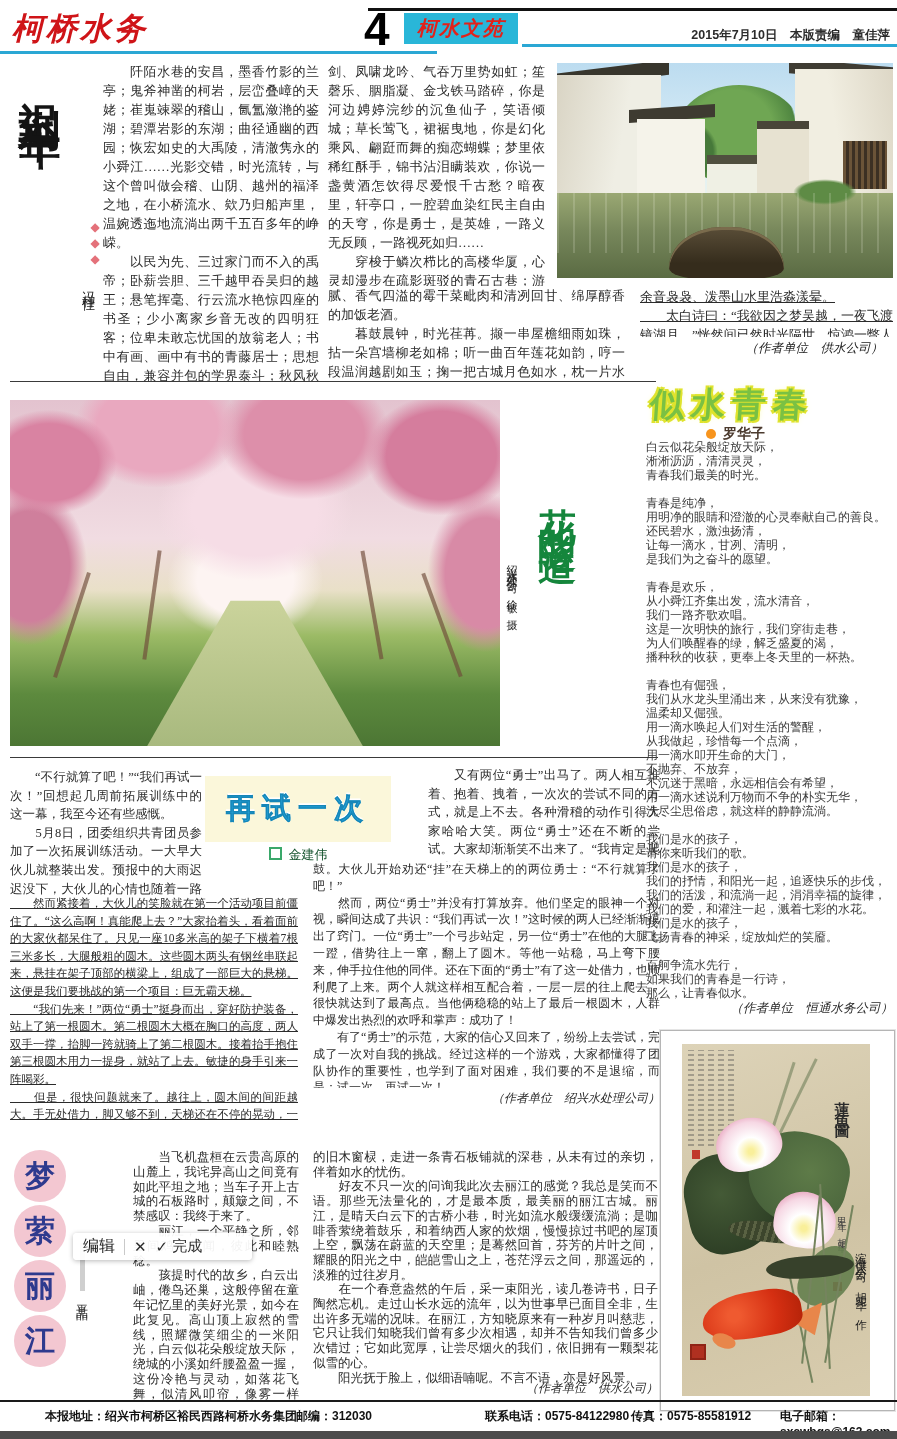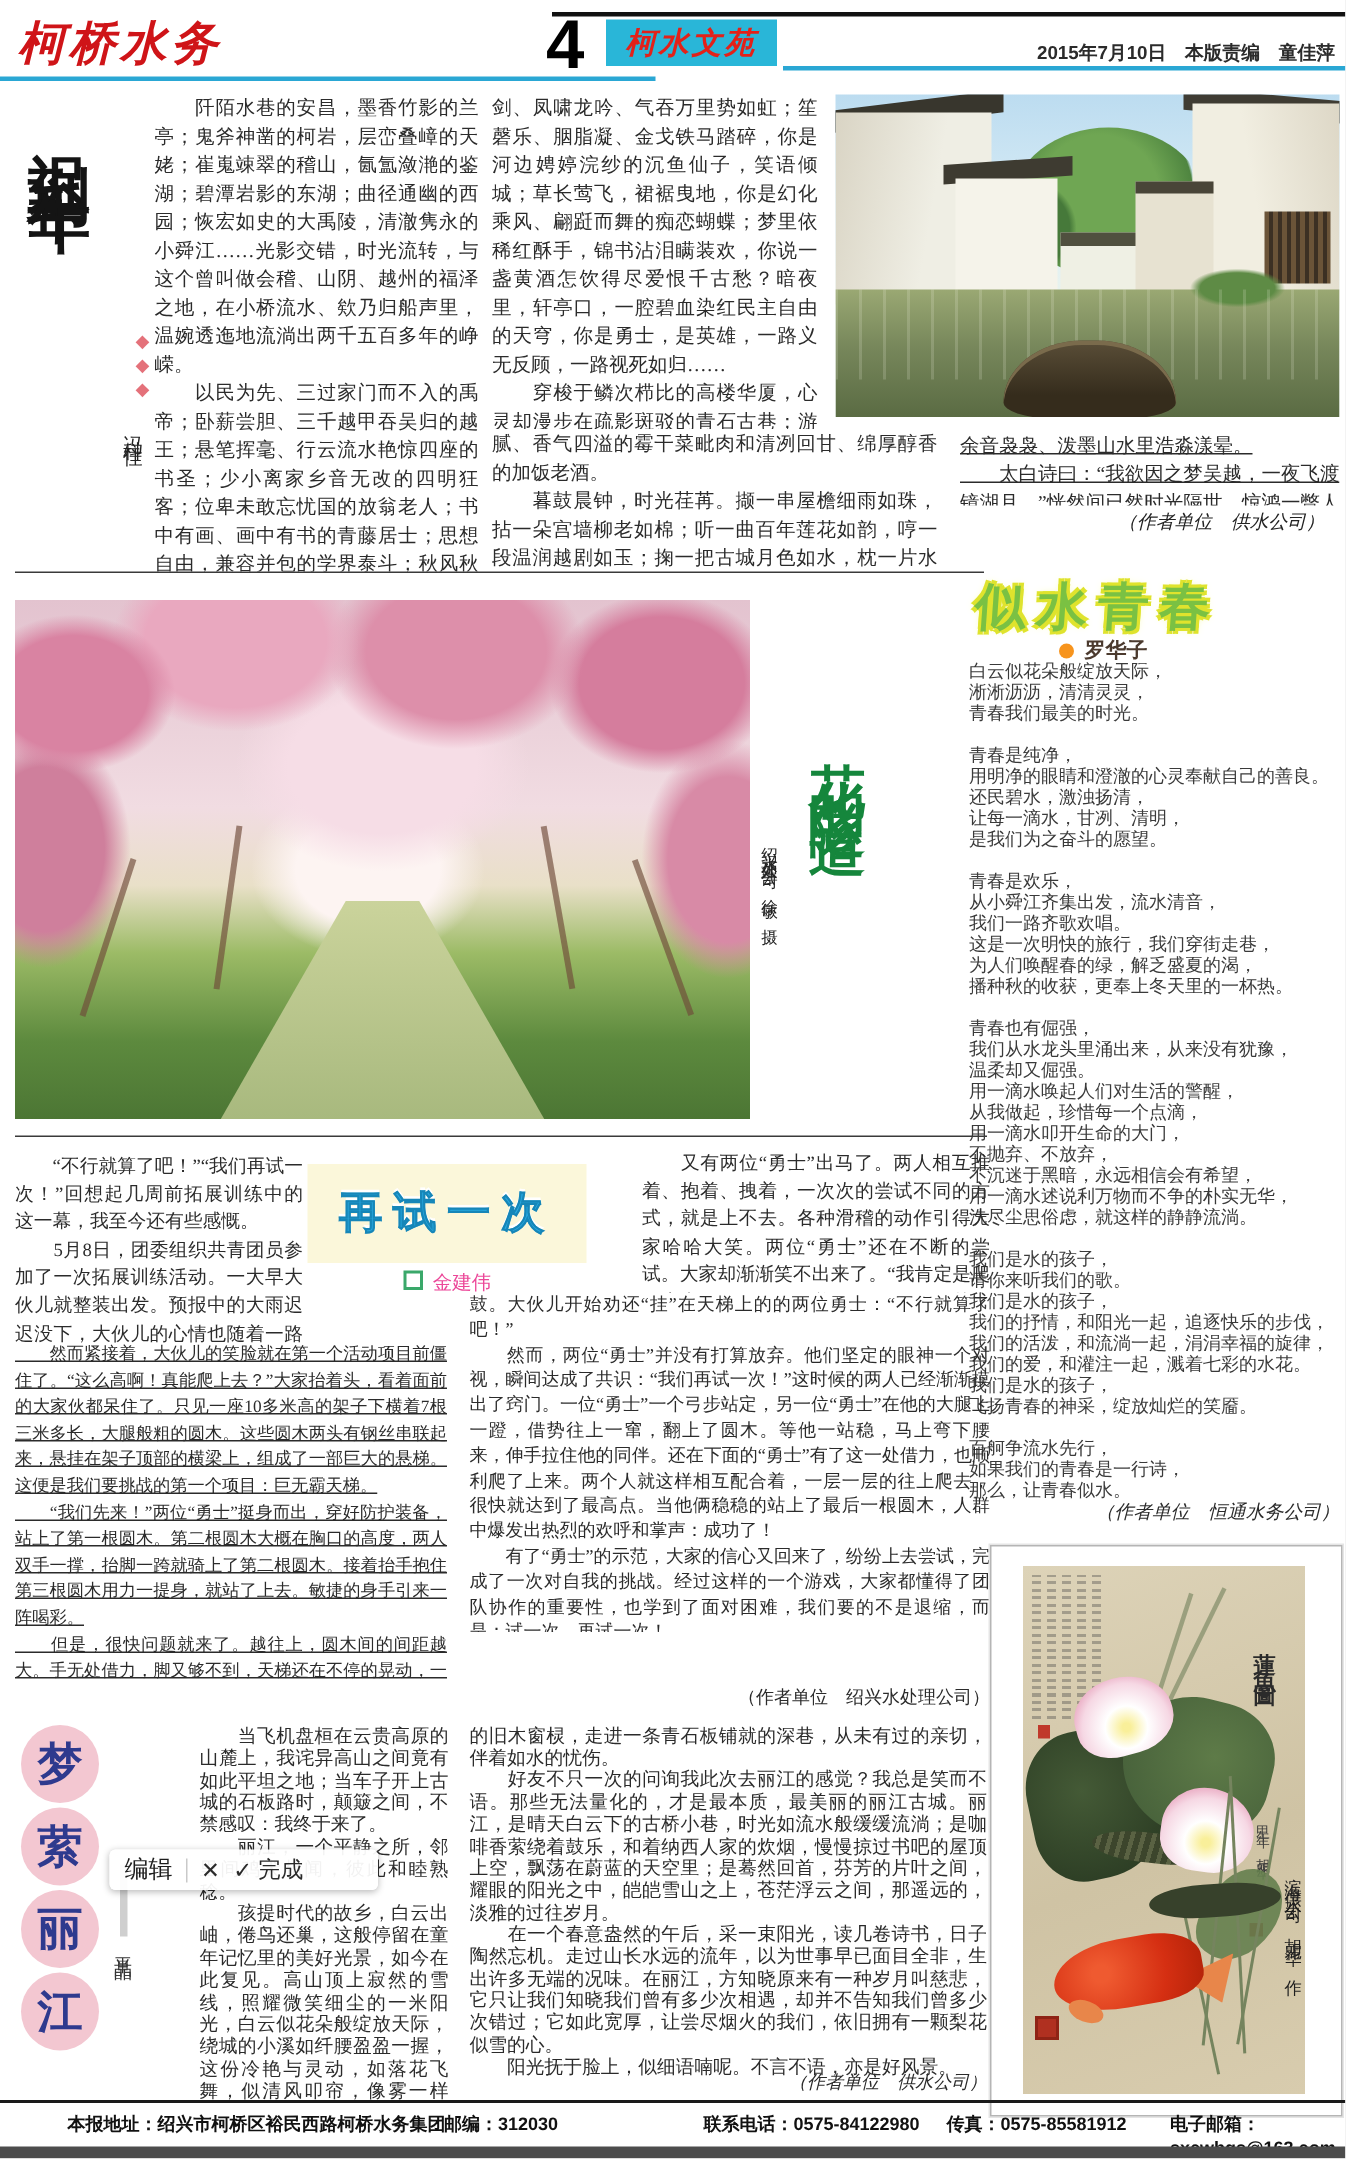--- a/index.html
+++ b/index.html
@@ -84,26 +84,26 @@
   .dot{width:10px;height:10px;border-radius:50%;background:#f7941d;display:inline-block;margin-right:7px;}
   .poem-lines{left:646px;top:440px;width:252px;}
   .poem-line{font-size:12px;line-height:14px;min-height:14px;color:#3a3a3a;}
   .poem-credit{left:646px;top:1000px;width:247px;text-align:right;font-size:12.5px;font-style:italic;}
 
   
   .r-col1{left:10px;top:768px;width:192px;height:132px;font-size:12.5px;line-height:18.6px;}
   .r-inset{left:205px;top:776px;width:186px;height:66px;background:#fbf7da;display:flex;align-items:center;justify-content:center;}
   .r-inset span{font-size:29px;font-weight:900;font-family:"Liberation Sans",sans-serif;color:#27a9e0;letter-spacing:7px;
      -webkit-text-stroke:.5px #1686b8;text-shadow:0 -2px 0 #ffffff;}
-  .r-byline{left:205px;top:846px;width:186px;text-align:center;font-size:13px;color:#ec4899;}
+  .r-byline{left:205px;top:846px;width:186px;text-align:center;font-size:13px;color:#14532d;}
   .sq{display:inline-block;width:9px;height:9px;border:2px solid #3aa86a;margin-right:7px;vertical-align:-1px;}
   .r-colB1{left:428px;top:766px;width:232px;height:96px;font-size:12.5px;line-height:18.6px;}
   .r-colB2{left:313px;top:861px;width:347px;height:227px;font-size:12px;line-height:16.8px;}
   .r-colA2{left:10px;top:895px;width:288px;height:226px;font-size:11.5px;line-height:17.6px;text-decoration:underline;}
-  .r-credit{left:430px;top:1123px;width:230px;text-align:right;font-size:12px;}
+  .r-credit{left:430px;top:1090px;width:230px;text-align:right;font-size:12px;font-style:italic;}
 
   
   .lj-circle{width:52px;height:52px;border-radius:50%;background:#f3c7d1;display:flex;align-items:center;justify-content:center;left:14px;}
   .lj-circle span{font-size:30px;font-weight:bold;color:#2e3a8e;}
   .lj-c1{top:1150px;} .lj-c2{top:1205px;} .lj-c3{top:1260px;} .lj-c4{top:1315px;}
   .lj-bar{left:80px;top:1243px;width:5px;height:48px;background:#cfcfcf;}
   .lj-author{left:73px;top:1295px;font-size:12px;letter-spacing:2px;color:#333;}
   .lj-colA{left:133px;top:1150px;width:166px;height:250px;font-size:12.5px;line-height:14.8px;}
   .lj-colB{left:313px;top:1150px;width:345px;height:240px;font-size:12.5px;line-height:14.7px;}
   .lj-credit{left:428px;top:1380px;width:230px;text-align:right;font-size:12px;font-style:italic;}
@@ -154,21 +154,21 @@
      box-shadow:0 1px 5px rgba(0,0,0,.28);display:flex;align-items:center;gap:9px;padding:0 10px;
      font-family:"Liberation Sans",sans-serif;z-index:50;}
   .tb-label{font-size:16px;color:#1d1d1d;}
   .tb-div{width:1px;height:16px;background:#c9c9c9;}
   .tb-btn{font-size:15px;color:#2b2b2b;cursor:pointer;display:flex;align-items:center;gap:4px;background:none;border:none;padding:0;font-family:inherit;}
   .tb-check{font-size:15px;}
 
   
   .foot-rule{left:0;top:1400px;width:897px;height:2px;background:#1a1a1a;}
   .foot-text{top:1408px;font-size:12px;font-weight:bold;font-family:"Liberation Sans",sans-serif;color:#111;}
-  .ft-a{left:45px;} .ft-b{left:296px;} .ft-c{left:448px;padding-left:21px;} .ft-d{left:631px;} .ft-e{left:780px;}
+  .ft-a{left:45px;} .ft-b{left:296px;} .ft-c{left:464px;padding-left:21px;} .ft-d{left:631px;} .ft-e{left:780px;}
   .foot-bar{left:0;top:1431px;width:897px;height:8px;background:#4c4c4c;}
 </style>
 </head>
 <body>
 
 <div class="page">
 
   <div class="abs masthead">柯桥水务</div>
   <div class="abs hdr-black-rule"></div>
   <div class="abs page-number sans">4</div>

